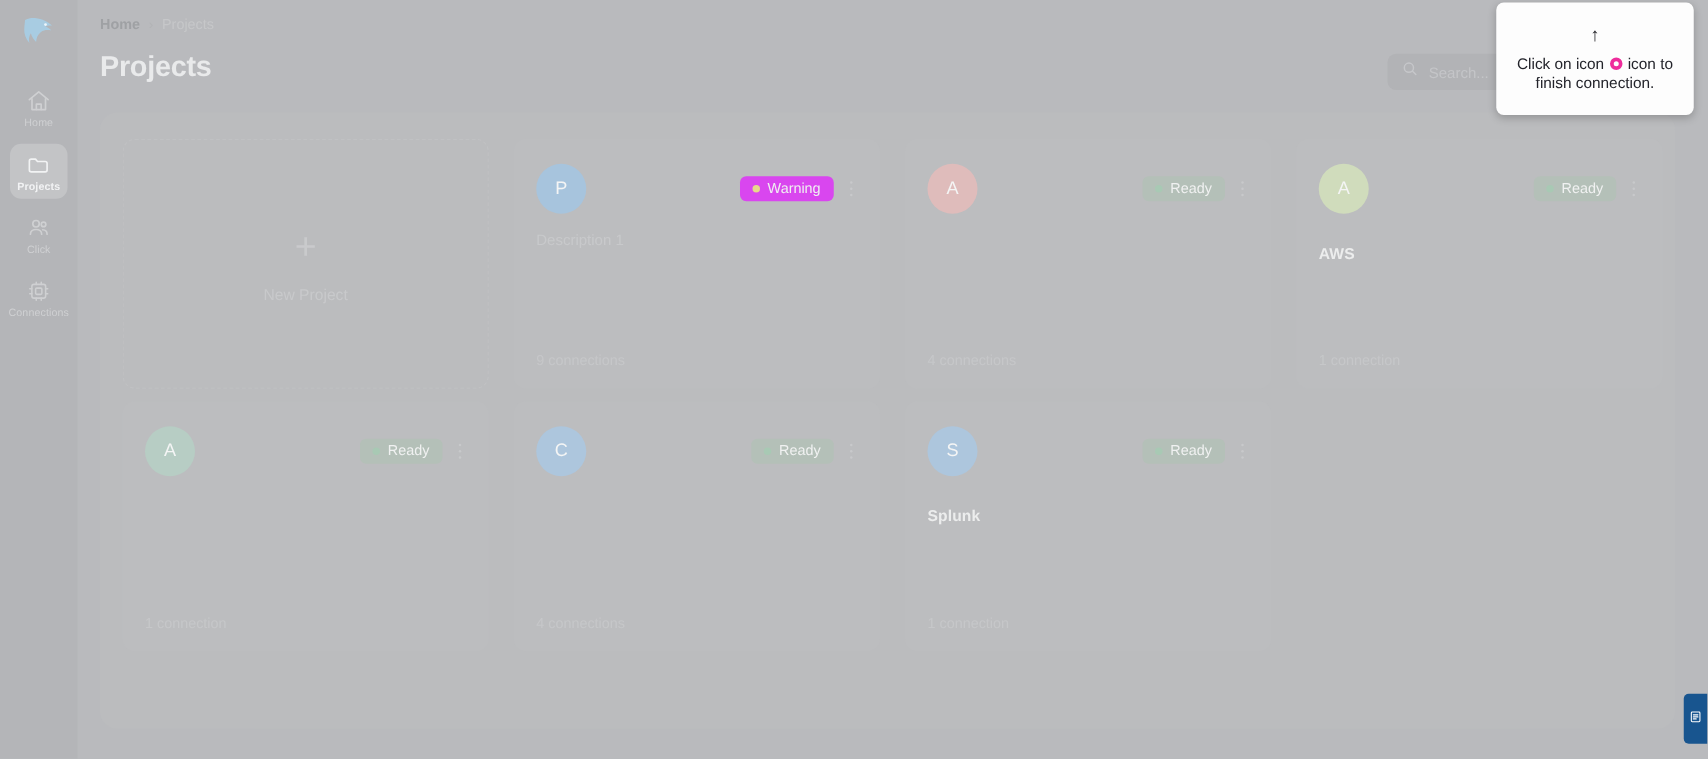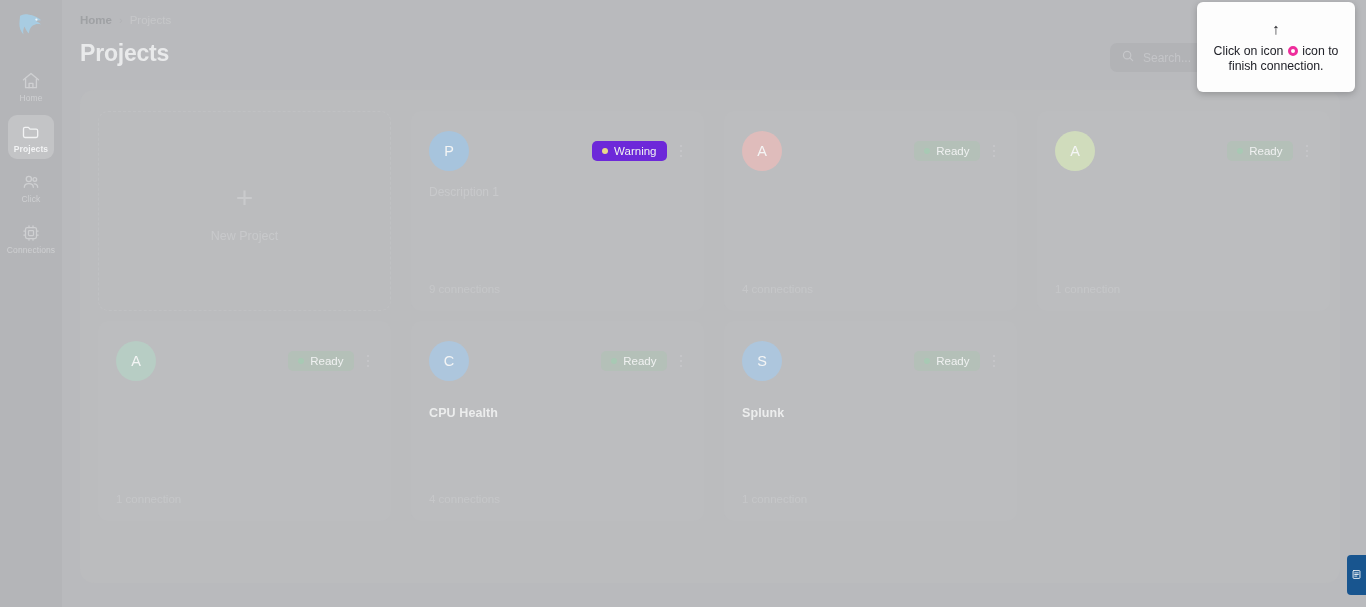--- a/index.html
+++ b/index.html
@@ -317,21 +317,21 @@
 
       <div class="card card-new">
         <span class="plus-icon">+</span>
         <span class="new-label">New Project</span>
       </div>
 
     <div class="card">
           <div class="card-top">
             <div class="avatar" style="background:#a7c4dd">P</div>
             <div class="card-top-right">
-              <div class="badge" style="background:#6d28d9">
+              <div class="badge" style="background:#d946ef">
                 <span class="badge-dot" style="background:#e7d98a"></span>
                 <span>Warning</span>
               </div>
               <div class="kebab">
                 <i></i>
                 <i></i>
                 <i></i>
               </div>
             </div>
           </div>
@@ -363,20 +363,21 @@
                 <span class="badge-dot" style="background:#a8c9b4"></span>
                 <span>Ready</span>
               </div>
               <div class="kebab">
                 <i></i>
                 <i></i>
                 <i></i>
               </div>
             </div>
           </div>
+          <div class="card-name">AWS</div>
           <div class="card-conn">1 connection</div>
         </div>
         <div class="card">
           <div class="card-top">
             <div class="avatar" style="background:#b7cdc4">A</div>
             <div class="card-top-right">
               <div class="badge" style="background:#b4c0b8">
                 <span class="badge-dot" style="background:#a8c9b4"></span>
                 <span>Ready</span>
               </div>
@@ -397,21 +398,20 @@
                 <span class="badge-dot" style="background:#a8c9b4"></span>
                 <span>Ready</span>
               </div>
               <div class="kebab">
                 <i></i>
                 <i></i>
                 <i></i>
               </div>
             </div>
           </div>
-          <div class="card-name">CPU Health</div>
           <div class="card-conn">4 connections</div>
         </div>
         <div class="card">
           <div class="card-top">
             <div class="avatar" style="background:#adc6dd">S</div>
             <div class="card-top-right">
               <div class="badge" style="background:#b4c0b8">
                 <span class="badge-dot" style="background:#a8c9b4"></span>
                 <span>Ready</span>
               </div>

